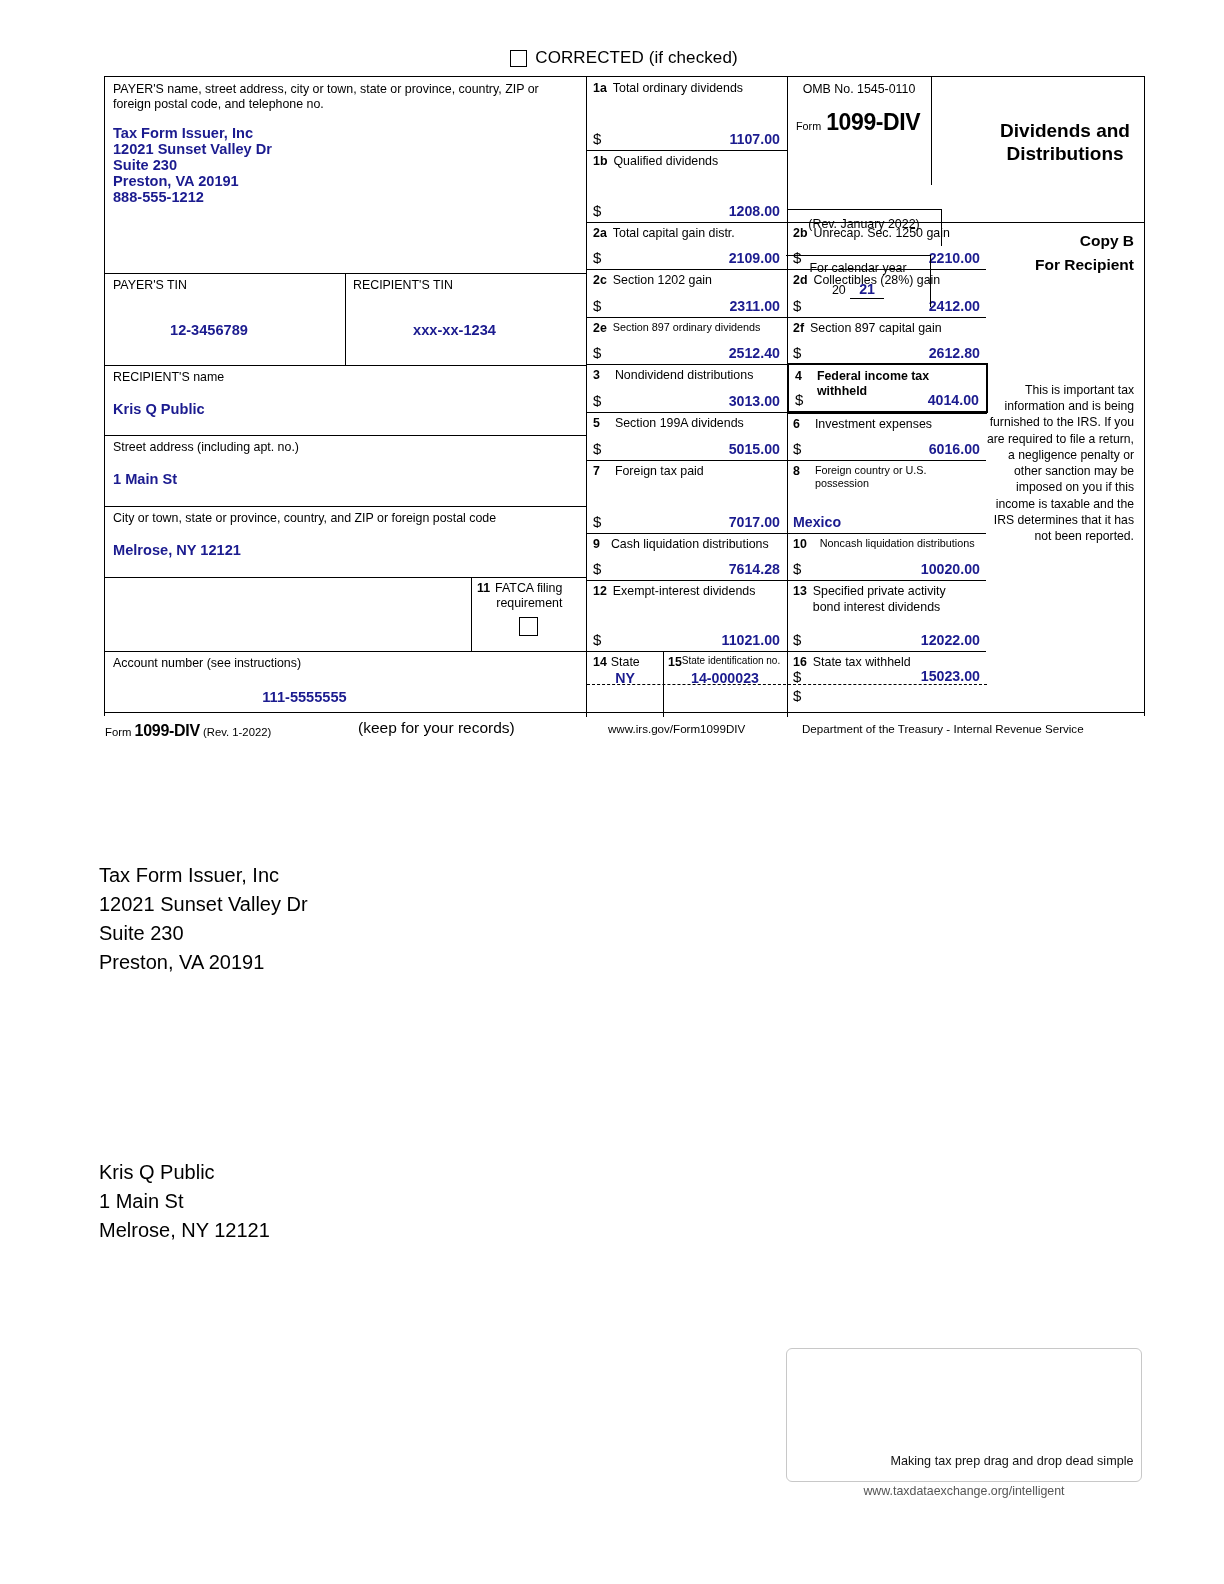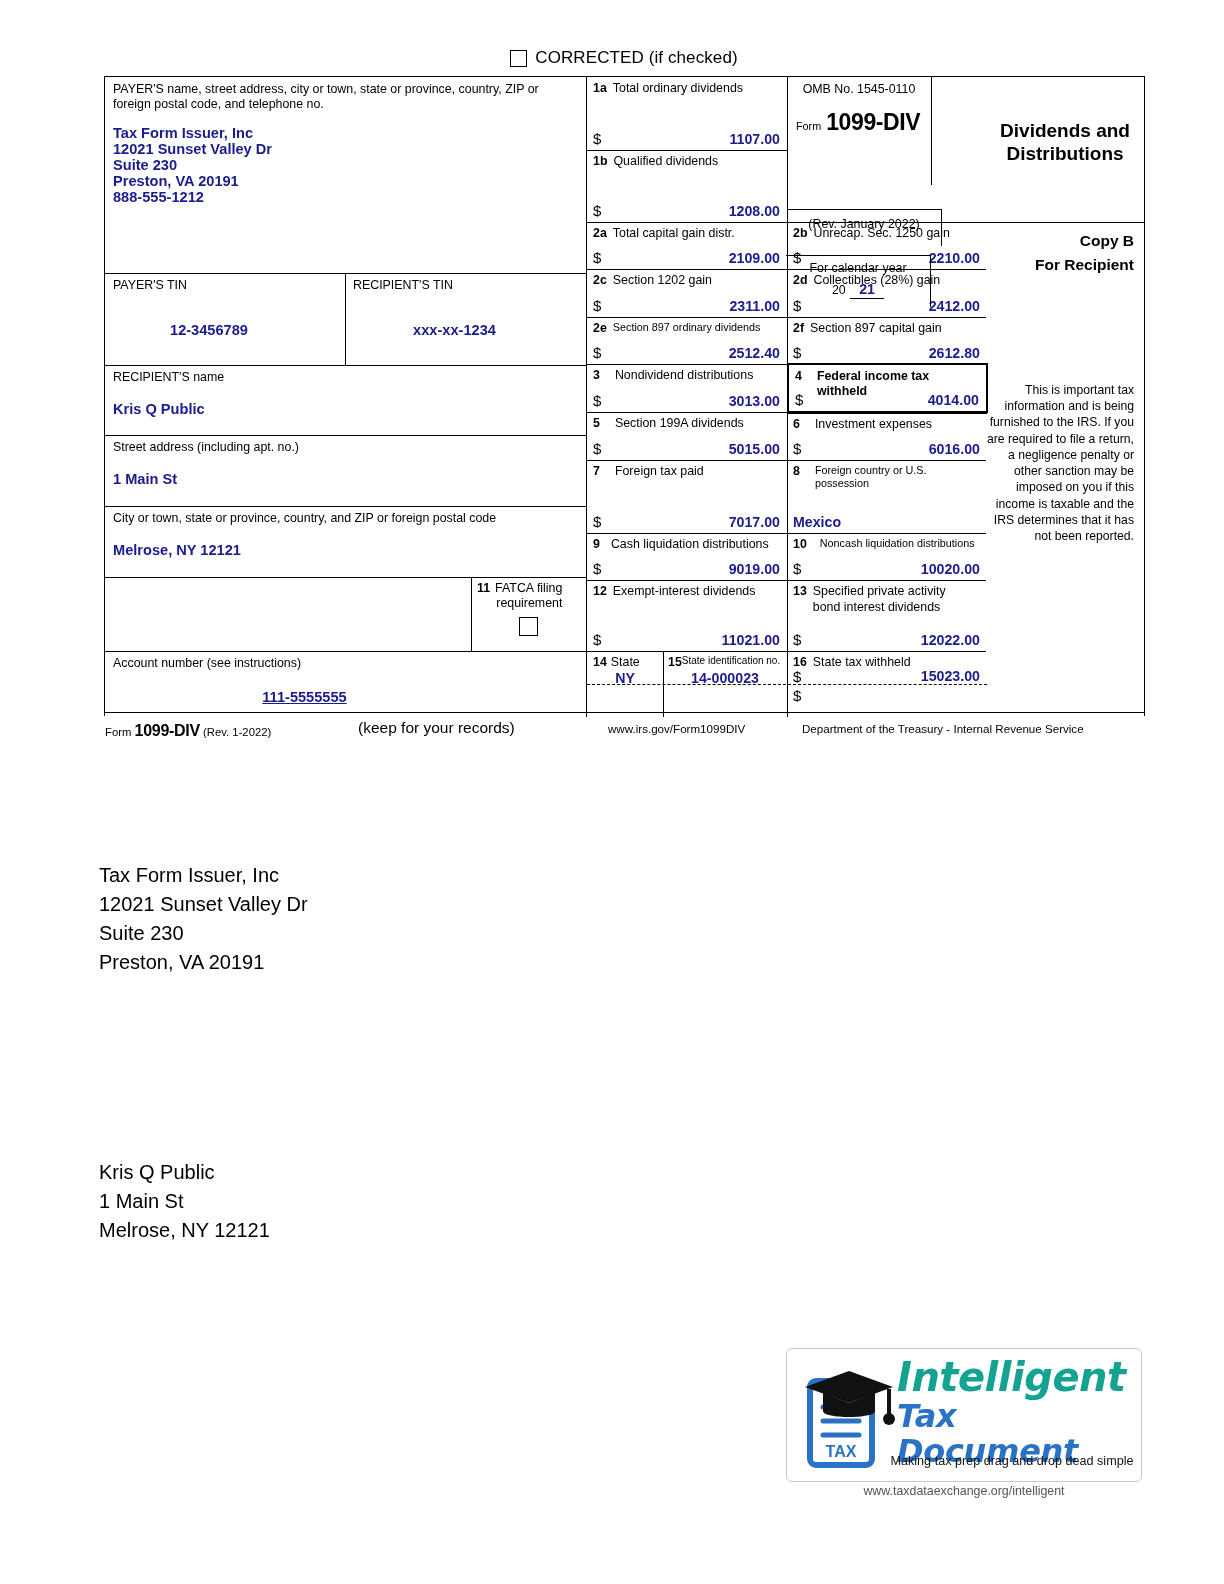--- a/index.html
+++ b/index.html
@@ -196,21 +196,21 @@
       </div>
       <div style="display:flex; justify-content:center; margin-top:6px;">
         <span style="width:19px;height:19px;border:1.4px solid #000;display:inline-block;"></span>
       </div>
     </div>
 
     <div class="hline" style="top:574px;"></div>
 
     <div class="cellA" style="top:574px; height:66px;">
       <div class="lbl">Account number (see instructions)</div>
-      <div class="valbig" style="margin-top:18px; text-align:center; padding-right:90px;text-decoration:underline;">111-5555555</div>
+      <div class="valbig" style="margin-top:18px; text-align:center; padding-right:90px;">111-5555555</div>
     </div>
   </div>
 
   <div class="colB">
 
     <div class="vline" style="left:200px; top:0; height:73px;"></div>
     <div class="vline" style="left:200px; top:73px; height:72px;"></div>
     <div class="vline" style="left:200px; top:145px; height:495px;"></div>
 
     <div class="mbox" style="left:0; top:0; width:200px; height:73px;">
@@ -390,21 +390,21 @@
 
     <div class="hline" style="top:456px;"></div>
 
     <div class="mbox" style="left:0; top:456px; width:200px; height:47px;">
       <div class="mlabel">
         <span class="lbl bnum">9</span>
         <span class="lbl" style="margin-left:5px;">Cash liquidation distributions</span>
       </div>
       <div class="mline">
         <span class="dollar">$</span>
-        <span class="val">9019.00</span>
+        <span class="val">7614.28</span>
       </div>
     </div>
     <div class="mbox" style="left:200px; top:456px; width:200px; height:47px;">
       <div class="mlabel">
         <span class="lbl bnum">10</span>
         <span class="lbl-sm" style="margin-left:7px;">Noncash liquidation distributions</span>
       </div>
       <div class="mline">
         <span class="dollar">$</span>
         <span class="val">10020.00</span>
@@ -529,38 +529,17 @@
 12021 Sunset Valley Dr
 Suite 230
 Preston, VA 20191</div>
 
 <div class="addr-block" style="left:99px; top:1158px; width:460px;">Kris Q Public
 1 Main St
 Melrose, NY 12121</div>
 
 <div id="logo-box">
 
-  <div id="logo-icon">
-    <svg width="96" height="104" viewBox="0 0 96 104" xmlns="http://www.w3.org/2000/svg">
-
-      <rect x="9" y="16" width="62" height="84" rx="6" ry="6" fill="#ffffff" stroke="#2a72c4" stroke-width="6"></rect>
-      <g stroke="#2a72c4" stroke-width="5" stroke-linecap="round">
-        <line x1="22" y1="42" x2="58" y2="42"></line>
-        <line x1="22" y1="56" x2="58" y2="56"></line>
-        <line x1="22" y1="70" x2="58" y2="70"></line>
-      </g>
-      <text x="40" y="92" font-family="'Liberation Sans',sans-serif" font-size="16" font-weight="bold" fill="#2a72c4" text-anchor="middle">TAX</text>
-
-      <polygon points="48,6 92,22 48,38 4,22" fill="#111111"></polygon>
-      <path d="M22,28 L22,46 C22,54 74,54 74,46 L74,28 L48,38 Z" fill="#111111"></path>
-      <path d="M88,24 L88,50" stroke="#111111" stroke-width="4" fill="none"></path>
-      <circle cx="88" cy="54" r="6" fill="#111111"></circle>
-    </svg>
-  </div>
-
-  <div id="logo-wordmark">
-    <div id="logo-intelligent">Intelligent</div>
-    <div id="logo-taxdoc">Tax Document</div>
-  </div>
+
   <div id="logo-tagline" style="position:absolute; left:104px; top:100px;">Making tax prep drag and drop dead simple</div>
 </div>
 
 <div id="logo-url">www.taxdataexchange.org/intelligent</div>
 
 </body></html>

